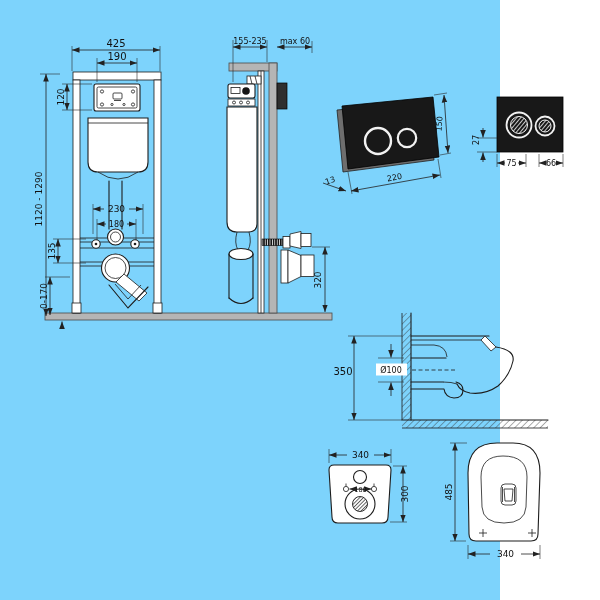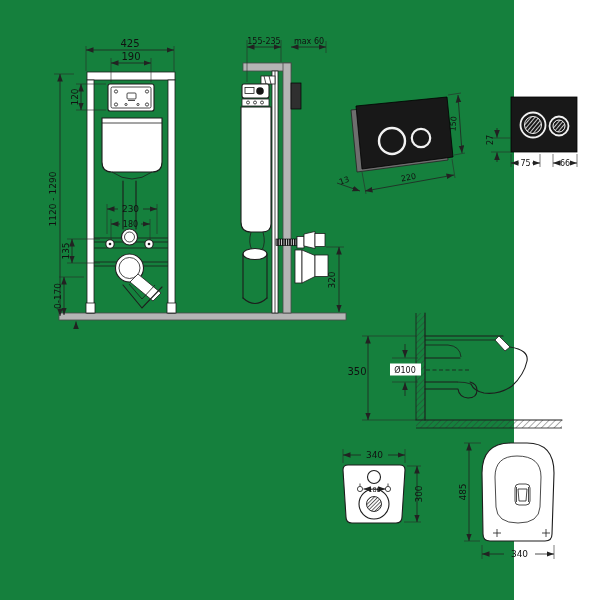--- a/index.html
+++ b/index.html
@@ -1,16 +1,16 @@
 <!DOCTYPE html>
 <html><head>
 <meta charset="utf-8">
 <style>
   html,body{margin:0;padding:0;background:#ffffff;width:600px;height:600px;overflow:hidden;}
-  .sheet{width:500px;height:600px;background:#15803d;position:relative;font-family:"DejaVu Sans",sans-serif;padding-left:14px;}
+  .sheet{width:500px;height:600px;background:#7dd3fc;position:relative;font-family:"DejaVu Sans",sans-serif;}
   svg{display:block}
   .ln{stroke:#1d1d1d;stroke-width:1.1;fill:none;stroke-linecap:round;}
   .lnthin{stroke:#1d1d1d;stroke-width:0.8;fill:none;}
   .fillw{fill:#ffffff;}
   .ext{stroke:#2a2a2a;stroke-width:0.6;fill:none;}
   .dim{stroke:#222;stroke-width:0.8;fill:none;}
   .dimtext{font-family:"DejaVu Sans",sans-serif;font-size:10px;fill:#111;text-anchor:middle;}
   .dimtext-s{font-family:"DejaVu Sans",sans-serif;font-size:8px;fill:#111;text-anchor:middle;}
   .dimtext-m{font-family:"DejaVu Sans",sans-serif;font-size:9px;fill:#111;text-anchor:middle;}
   .gray{fill:#b5b5b5;stroke:#4a4a4a;stroke-width:0.8;}

